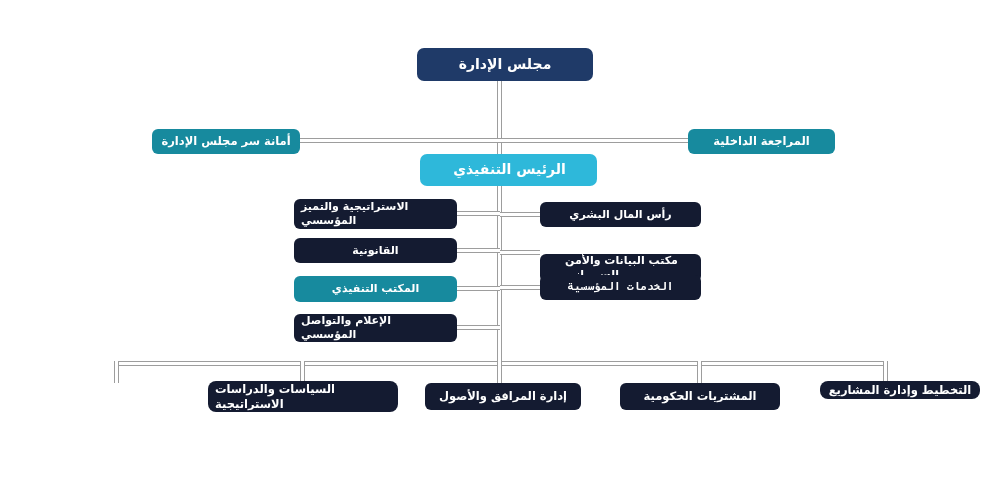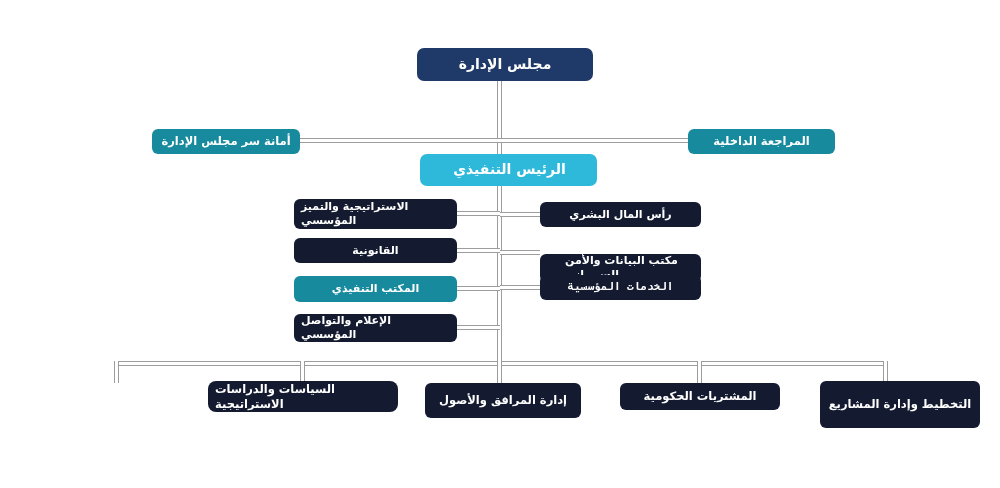--- a/index.html
+++ b/index.html
@@ -86,17 +86,17 @@
   <div class="node dark" style="left:294px; top:199px; width:163px; height:30px;">الاستراتيجية والتميز المؤسسي</div>
   <div class="node dark" style="left:294px; top:238px; width:163px; height:25px;">القانونية</div>
   <div class="node teal" style="left:294px; top:276px; width:163px; height:26px;">المكتب التنفيذي</div>
   <div class="node dark" style="left:294px; top:314px; width:163px; height:28px;">الإعلام والتواصل المؤسسي</div>
 
   <div class="node dark" style="left:540px; top:202px; width:161px; height:25px;">رأس المال البشري</div>
   <div class="node dark" style="left:540px; top:254px; width:161px; height:28px;padding-left:25px;">مكتب البيانات والأمن السيبراني</div>
   <div class="node dark" style="left:540px; top:275px; width:161px; height:25px;font-family:Liberation Mono, monospace;">الخدمات المؤسسية</div>
 
   <div class="node dark md" style="left:208px; top:381px; width:190px; height:31px;border-radius:8px;">السياسات والدراسات الاستراتيجية</div>
-  <div class="node dark md" style="left:425px; top:383px; width:156px; height:35px;">إدارة المرافق والأصول</div>
+  <div class="node dark md" style="left:425px; top:383px; width:156px; height:27px;">إدارة المرافق والأصول</div>
   <div class="node dark md" style="left:620px; top:383px; width:160px; height:27px;">المشتريات الحكومية</div>
-  <div class="node dark md" style="left:820px; top:381px; width:160px; height:47px;">التخطيط وإدارة المشاريع</div>
+  <div class="node dark md" style="left:820px; top:381px; width:160px; height:18px;border-radius:8px;">التخطيط وإدارة المشاريع</div>
 
 </div>
 
 </body></html>

